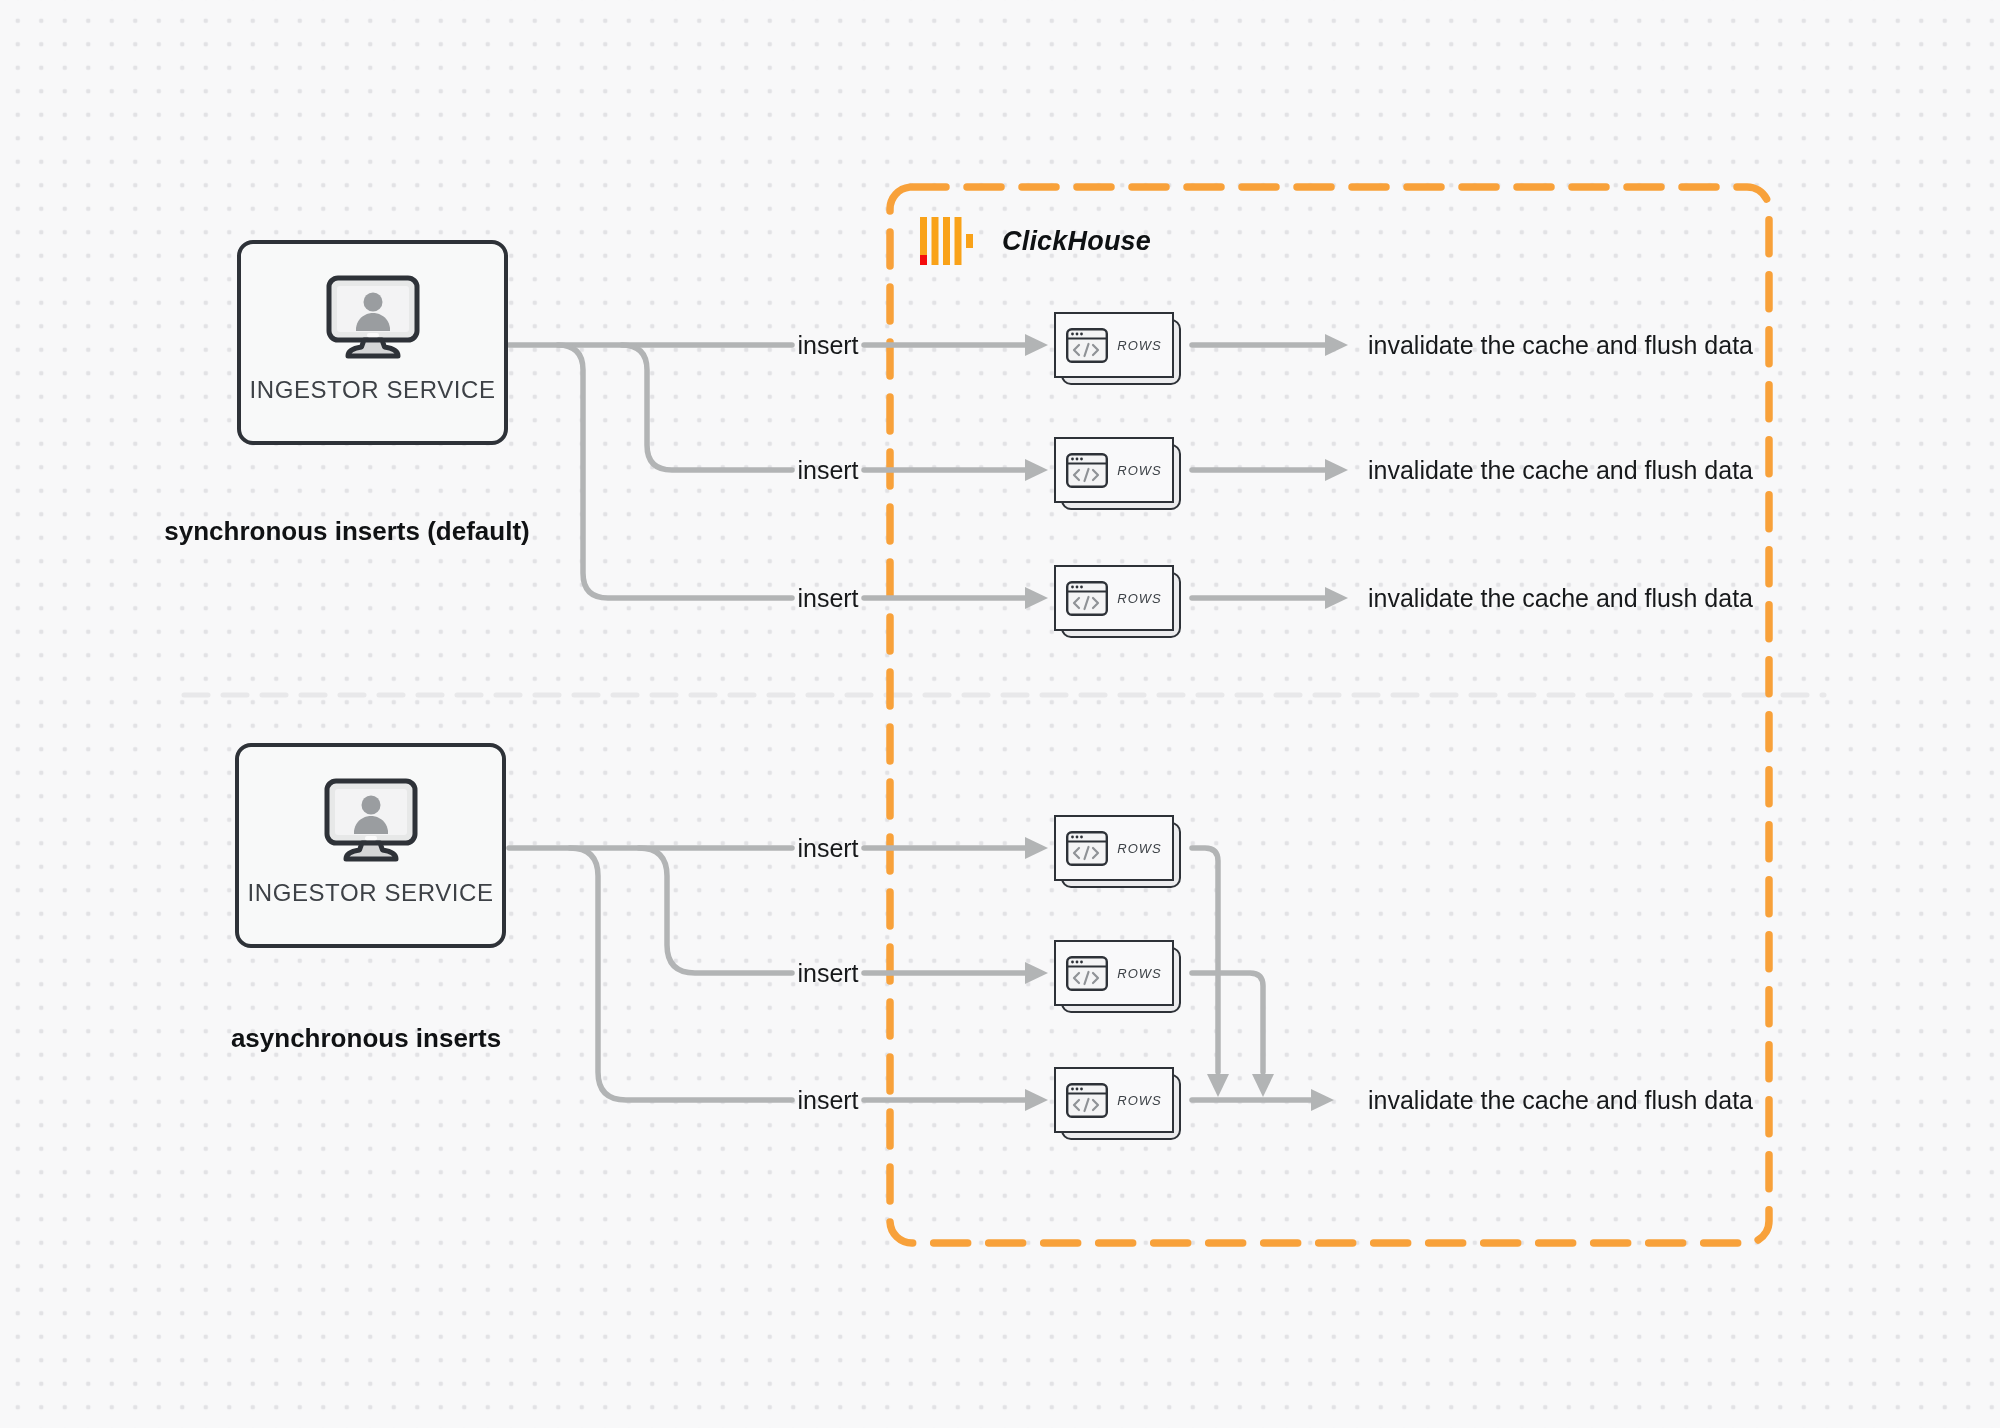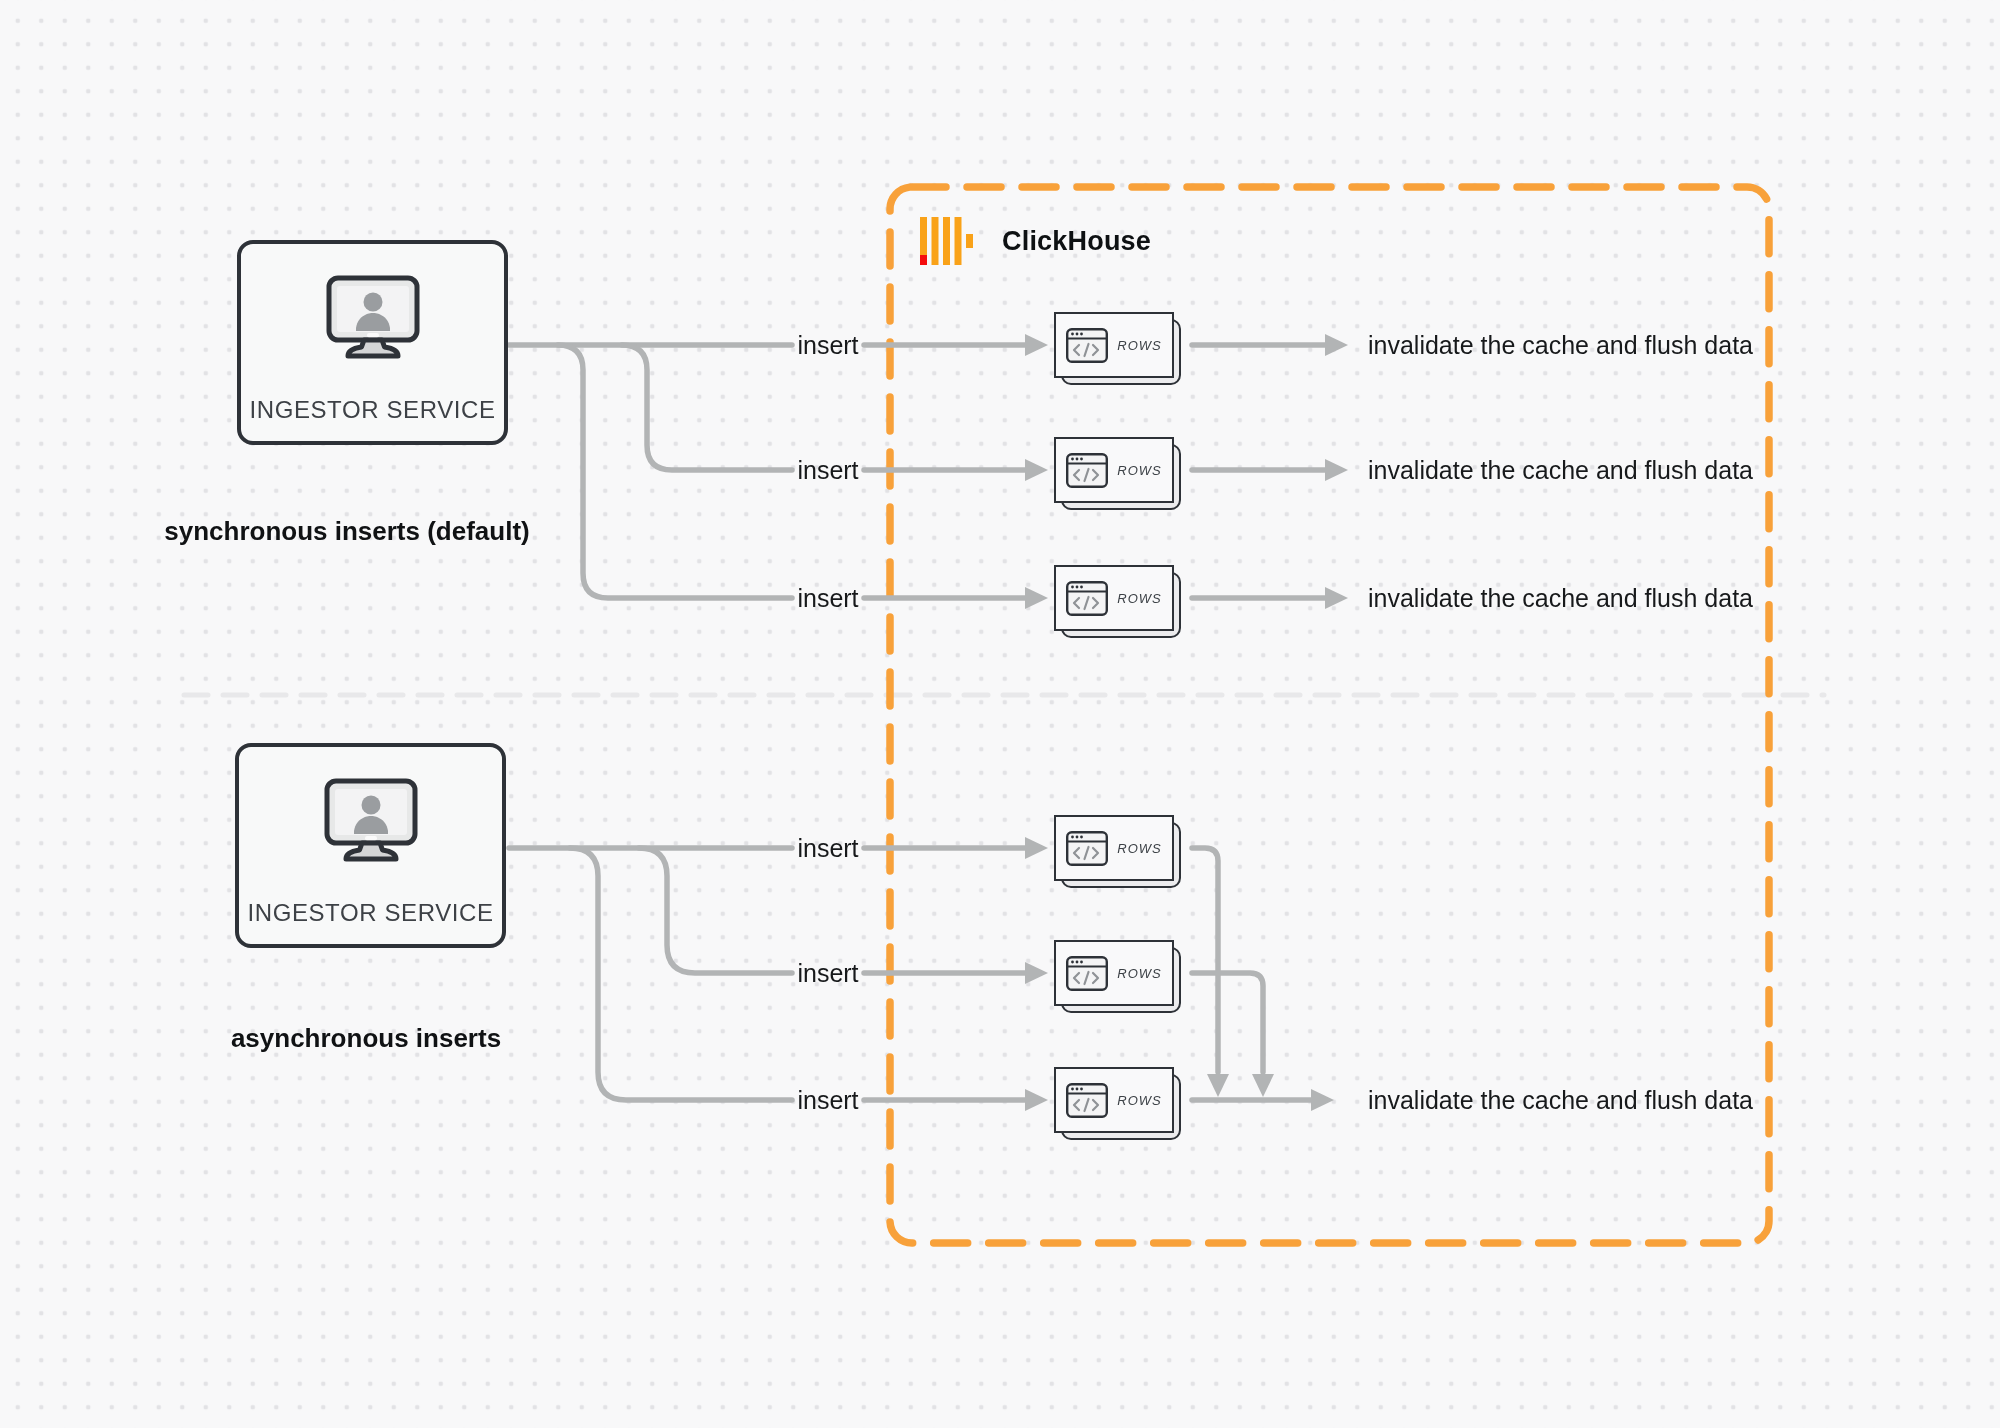--- a/index.html
+++ b/index.html
@@ -28,21 +28,21 @@
     background-size:23.5px 23.5px;
     background-position:6px 9px;
   }
   svg.overlay{position:absolute;left:0;top:0;width:2000px;height:1428px;pointer-events:none}
 
   .ingestor-box{
     position:absolute;width:271px;height:205px;
     background:var(--node-fill);
     border:4px solid var(--border-dark);
     border-radius:16px;
-    display:flex;flex-direction:column;align-items:center;gap:20px;
+    display:flex;flex-direction:column;align-items:center;
   }
   .ingestor-box .monitor{margin-top:30px}
   .ingestor-label{
     margin-top:10px;font-size:24px;color:#3D4146;letter-spacing:.6px;
   }
 
   .caption{
     position:absolute;transform:translateX(-50%);
     font-size:26px;font-weight:700;color:#101214;white-space:nowrap;
   }
@@ -53,21 +53,21 @@
   }
   .invalidate-label{
     position:absolute;transform:translateY(-50%);
     font-size:25px;color:var(--text-dark);white-space:nowrap;margin-left:8px;
   }
 
   .clickhouse-brand{
     position:absolute;left:920px;top:215px;display:flex;align-items:center;
   }
   .clickhouse-title{
-    margin-left:26px;font-size:27px;font-weight:600;color:#0E1113;letter-spacing:.2px;
+    margin-left:26px;font-size:27px;font-weight:600;color:#0E1113;letter-spacing:.2px;font-style:italic;
   }
 
   .rows-node{position:absolute;width:120px;height:66px}
   .rows-shadow{
     position:absolute;left:7px;top:7px;width:120px;height:66px;
     background:var(--shadow-fill);
     border:2.5px solid var(--border-dark);border-radius:10px;
   }
   .rows-card{
     position:absolute;left:0;top:0;width:120px;height:66px;

